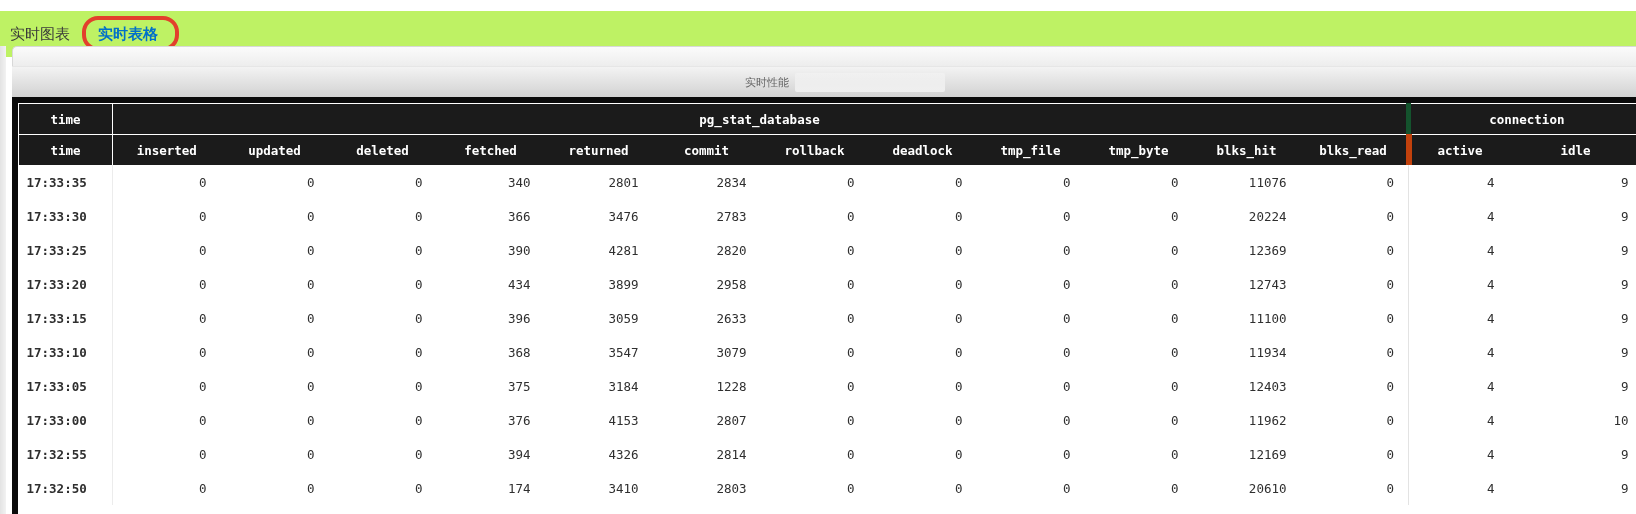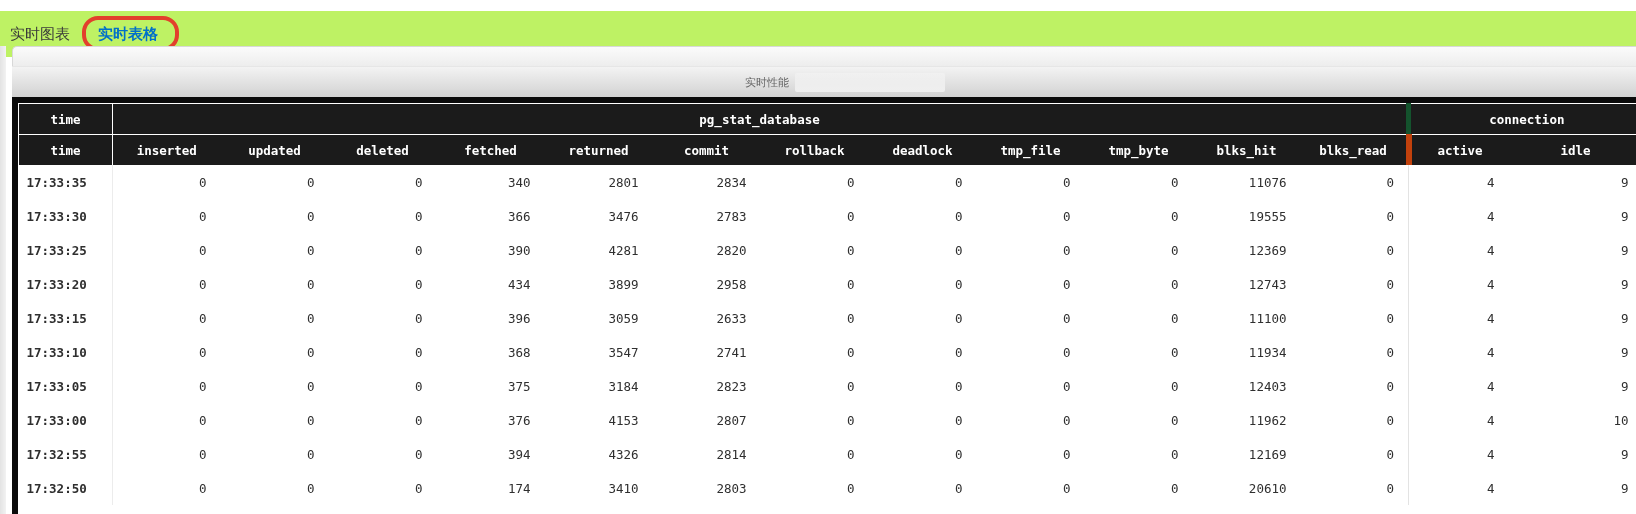--- a/index.html
+++ b/index.html
@@ -137,21 +137,21 @@
             <td class="c1">0</td>
             <td class="c2">0</td>
             <td class="c3">0</td>
             <td class="c4">366</td>
             <td class="c5">3476</td>
             <td class="c6">2783</td>
             <td class="c7">0</td>
             <td class="c8">0</td>
             <td class="c9">0</td>
             <td class="c10">0</td>
-            <td class="c11">19555</td>
+            <td class="c11">20224</td>
             <td class="c12">0</td>
             <td class="c13">4</td>
             <td class="c14">9</td>
           </tr>
           <tr>
             <td class="c0">17:33:25</td>
             <td class="c1">0</td>
             <td class="c2">0</td>
             <td class="c3">0</td>
             <td class="c4">390</td>
@@ -200,38 +200,38 @@
             <td class="c13">4</td>
             <td class="c14">9</td>
           </tr>
           <tr>
             <td class="c0">17:33:10</td>
             <td class="c1">0</td>
             <td class="c2">0</td>
             <td class="c3">0</td>
             <td class="c4">368</td>
             <td class="c5">3547</td>
-            <td class="c6">2741</td>
+            <td class="c6">3079</td>
             <td class="c7">0</td>
             <td class="c8">0</td>
             <td class="c9">0</td>
             <td class="c10">0</td>
             <td class="c11">11934</td>
             <td class="c12">0</td>
             <td class="c13">4</td>
             <td class="c14">9</td>
           </tr>
           <tr>
             <td class="c0">17:33:05</td>
             <td class="c1">0</td>
             <td class="c2">0</td>
             <td class="c3">0</td>
             <td class="c4">375</td>
             <td class="c5">3184</td>
-            <td class="c6">2823</td>
+            <td class="c6">1228</td>
             <td class="c7">0</td>
             <td class="c8">0</td>
             <td class="c9">0</td>
             <td class="c10">0</td>
             <td class="c11">12403</td>
             <td class="c12">0</td>
             <td class="c13">4</td>
             <td class="c14">9</td>
           </tr>
           <tr>

